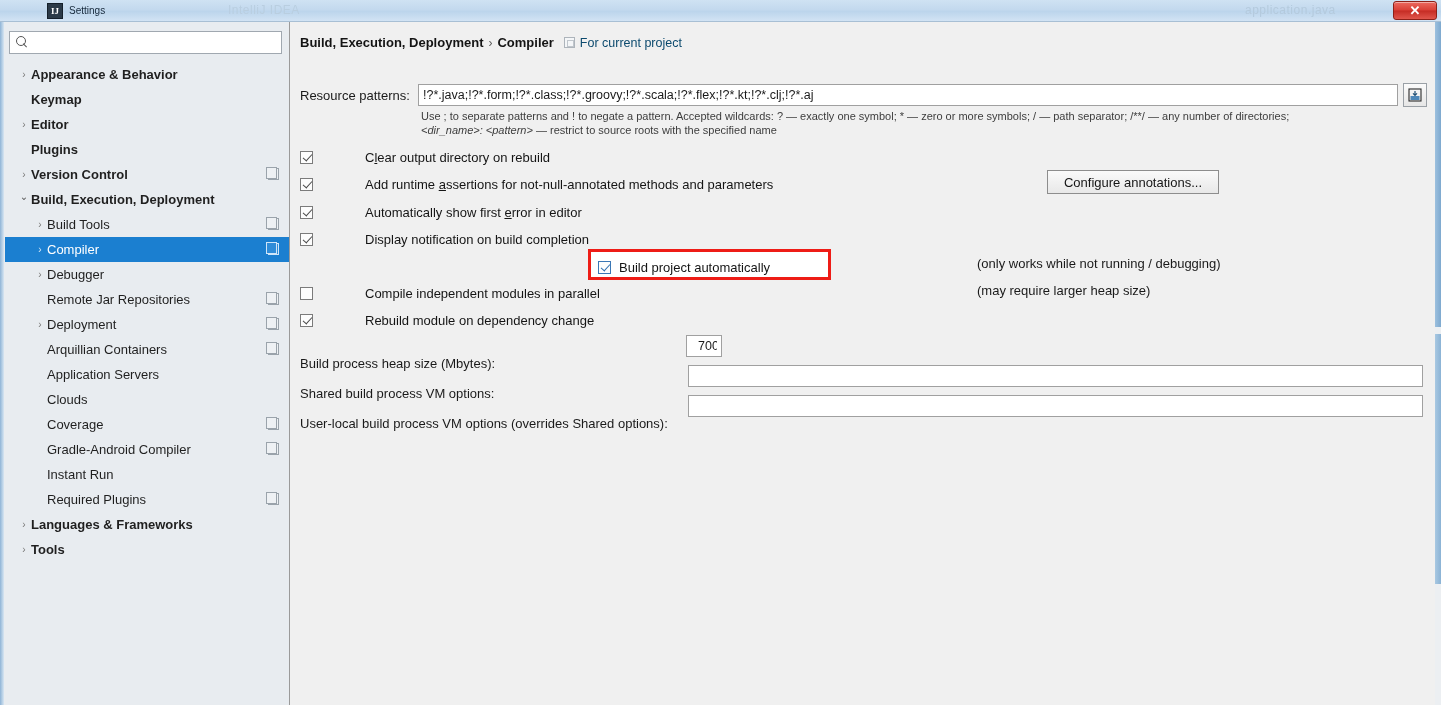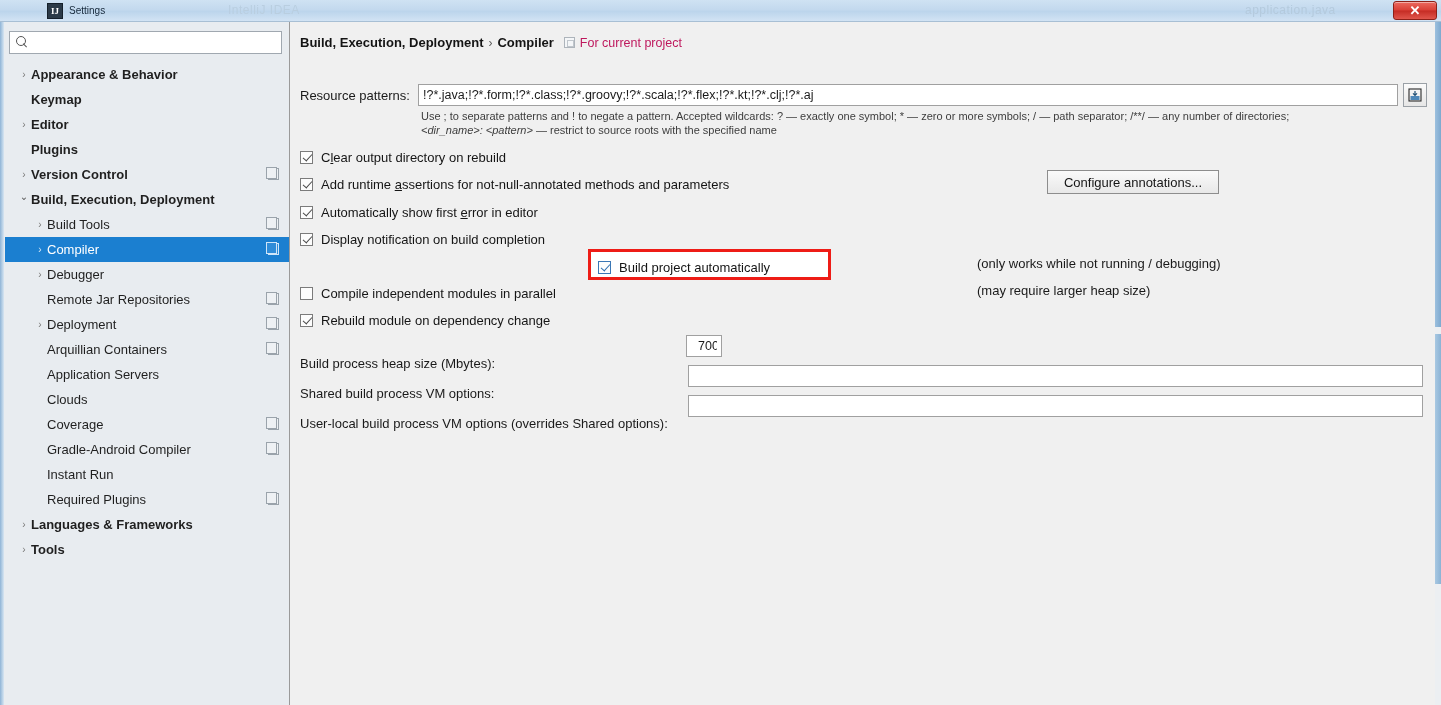--- a/index.html
+++ b/index.html
@@ -121,21 +121,21 @@
   #breadcrumb .bc-main { font-weight: bold; font-size: 13px; color: #141414; }
   #breadcrumb .bc-sep { margin: 0 5px; color: #5b5b5b; font-size: 12px; }
   #breadcrumb .bc-proj-ic {
     margin-left: 10px; margin-right: 5px; width: 11px; height: 11px;
     border: 1px solid #adb4bb; background: #f4f6f8; position: relative;
   }
   #breadcrumb .bc-proj-ic::after {
     content: ""; position: absolute; left: 2px; top: 2px; width: 5px; height: 5px;
     border: 1px solid #c0c6cc;
   }
-  #breadcrumb .bc-proj { font-size: 12.5px; color: #be185d; }
+  #breadcrumb .bc-proj { font-size: 12.5px; color: #0c4a6e; }
 
   .row-label { position: absolute; font-size: 13px; color: #1a1a1a; white-space: nowrap; }
 
   #res-pat-label { left: 9px; top: 66px; }
   #res-pat-input {
     position: absolute; left: 127px; top: 62px; width: 980px; height: 22px;
     background: #fff; border: 1px solid #a0a0a0;
     font-size: 12.5px; font-family: "Liberation Sans", sans-serif;
     padding: 0 4px; color: #1a1a1a; outline: none;
   }
@@ -149,20 +149,21 @@
   #hint {
     position: absolute; left: 130px; top: 87px; width: 1000px;
     font-size: 11px; line-height: 14px; color: #3d3d3d;
   }
   #hint .mono-i { font-style: italic; }
 
   
   .cb-row {
     position: absolute; left: 9px; height: 20px; display: flex; align-items: center;
     white-space: nowrap;
+    gap: 44px;
   }
   .cbox {
     width: 13px; height: 13px; flex: 0 0 13px;
     border: 1px solid #7b7b7b; background: #fdfdfd;
     position: relative; margin-right: 8px;
   }
   .cbox.checked::after {
     content: ""; position: absolute; left: 3.5px; top: 0.5px;
     width: 4px; height: 8px; border: solid #4a4a4a;
     border-width: 0 1.7px 1.7px 0; transform: rotate(42deg);

